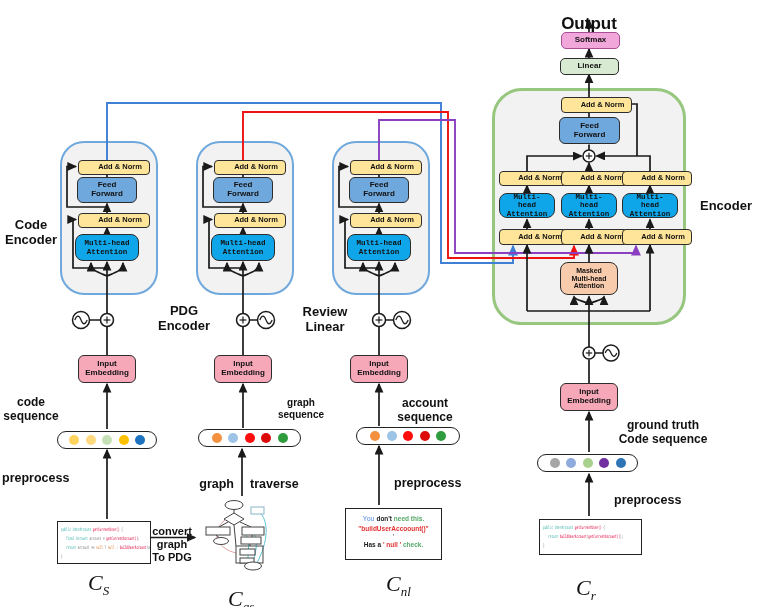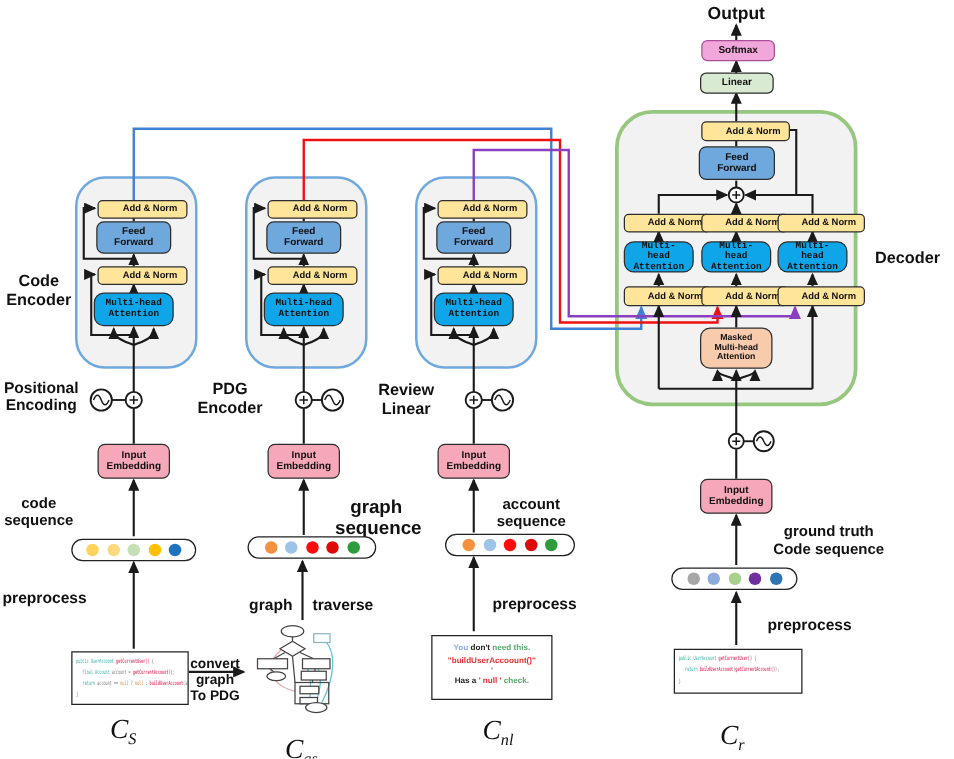--- a/index.html
+++ b/index.html
@@ -206,45 +206,44 @@
         <rect x="241" y="537" width="20" height="7"></rect>
         <rect x="236" y="546" width="27" height="17" fill="none"></rect>
         <rect x="240" y="549" width="15" height="6"></rect>
         <rect x="240" y="558" width="14" height="5"></rect>
         <ellipse cx="253" cy="566" rx="8.5" ry="4"></ellipse>
         <rect x="251" y="507" width="13" height="7" stroke="#8AB6C8"></rect>
       </g>
     </g>
   </svg>
 
-  <div class="lbl" style="left:558px;top:2px;width:62px;font-size:14px;">Output</div>
+  <div class="lbl" style="left:558px;top:14px;width:62px;font-size:17px;">Output</div>
   <div class="box softmax" style="left:561px;top:32px;width:57px;height:15px;">Softmax</div>
   <div class="box linear" style="left:560px;top:58px;width:57px;height:15px;">Linear</div>
 
-  <div class="lbl" style="left:695px;top:199px;width:62px;font-size:13px;">Decoder</div>
+  <div class="lbl" style="left:695px;top:199px;width:62px;font-size:13px;">Encoder</div>
   <div class="box an" style="left:561px;top:97px;width:57px;height:14px;">Add &amp; Norm</div>
   <div class="box ff" style="left:559px;top:117px;width:61px;height:27px;">Feed Forward</div>
   <div class="box an" style="left:499px;top:171px;width:56px;height:13px;">Add &amp; Norm</div>
   <div class="box an" style="left:561px;top:171px;width:56px;height:13px;">Add &amp; Norm</div>
   <div class="box an" style="left:622px;top:171px;width:56px;height:13px;">Add &amp; Norm</div>
   <div class="box mha" style="left:499px;top:193px;width:56px;height:25px;">Multi-head Attention</div>
   <div class="box mha" style="left:561px;top:193px;width:56px;height:25px;">Multi-head Attention</div>
   <div class="box mha" style="left:622px;top:193px;width:56px;height:25px;">Multi-head Attention</div>
   <div class="box an" style="left:499px;top:229px;width:56px;height:14px;">Add &amp; Norm</div>
   <div class="box an" style="left:561px;top:229px;width:56px;height:14px;">Add &amp; Norm</div>
   <div class="box an" style="left:622px;top:229px;width:56px;height:14px;">Add &amp; Norm</div>
   <div class="box mmha" style="left:560px;top:262px;width:58px;height:33px;">Masked Multi-head Attention</div>
   <div class="box ie" style="left:560px;top:383px;width:58px;height:28px;">Input Embedding</div>
 
   <div class="lbl" style="left:0px;top:190px;width:62px;font-size:13px;margin-top:28px;">Code Encoder</div>
   <div class="box an" style="left:78px;top:160px;width:58px;height:13px;">Add &amp; Norm</div>
   <div class="box ff" style="left:77px;top:177px;width:60px;height:26px;">Feed Forward</div>
   <div class="box an" style="left:78px;top:213px;width:58px;height:13px;">Add &amp; Norm</div>
   <div class="box mha" style="left:75px;top:234px;width:64px;height:27px;">Multi-head Attention</div>
-  <div class="lbl" style="left:0px;top:303px;width:66px;font-size:12.5px;">Positional Encoding</div>
   <div class="box ie" style="left:78px;top:355px;width:58px;height:28px;">Input Embedding</div>
   <div class="lbl" style="left:0px;top:396px;width:62px;font-size:12px;">code sequence</div>
   <div class="seqbox" style="left:57px;top:431px;width:100px;height:18px;">
     <span class="dot" style="background-color: rgb(255, 212, 94);"></span>
     <span class="dot" style="background-color: rgb(255, 217, 126);"></span>
     <span class="dot" style="background-color: rgb(197, 224, 180);"></span>
     <span class="dot" style="background-color: rgb(255, 192, 0);"></span>
     <span class="dot" style="background-color: rgb(30, 115, 190);"></span>
   </div>
   <div class="lbl" style="left:2px;top:471px;width:64px;font-size:12.5px;">preprocess</div>
@@ -260,21 +259,21 @@
     <div>To PDG</div>
   </div>
   <div class="math" style="left:88px;top:570px;"><span>C</span><sub>S</sub></div>
 
   <div class="lbl" style="left:152px;top:304px;width:64px;font-size:13px;">PDG Encoder</div>
   <div class="box an" style="left:214px;top:160px;width:58px;height:13px;">Add &amp; Norm</div>
   <div class="box ff" style="left:213px;top:177px;width:60px;height:26px;">Feed Forward</div>
   <div class="box an" style="left:214px;top:213px;width:58px;height:13px;">Add &amp; Norm</div>
   <div class="box mha" style="left:211px;top:234px;width:64px;height:27px;">Multi-head Attention</div>
   <div class="box ie" style="left:214px;top:355px;width:58px;height:28px;">Input Embedding</div>
-  <div class="lbl" style="left:268px;top:397px;width:66px;font-size:15px;">graph sequence</div>
+  <div class="lbl" style="left:268px;top:397px;width:66px;font-size:10px;">graph sequence</div>
   <div class="seqbox" style="left:198px;top:429px;width:103px;height:18px;">
     <span class="dot" style="background-color: rgb(244, 145, 62);"></span>
     <span class="dot" style="background-color: rgb(157, 195, 230);"></span>
     <span class="dot" style="background-color: rgb(255, 13, 13);"></span>
     <span class="dot" style="background-color: rgb(221, 10, 10);"></span>
     <span class="dot" style="background-color: rgb(46, 155, 60);"></span>
   </div>
   <div class="lbl" style="left:190px;top:477px;width:44px;font-size:12.5px;text-align:right;">graph</div>
   <div class="lbl" style="left:250px;top:477px;width:60px;font-size:12.5px;text-align:left;">traverse</div>
   <div class="math" style="left:228px;top:586px;"><span>C</span><sub>gs</sub></div>

